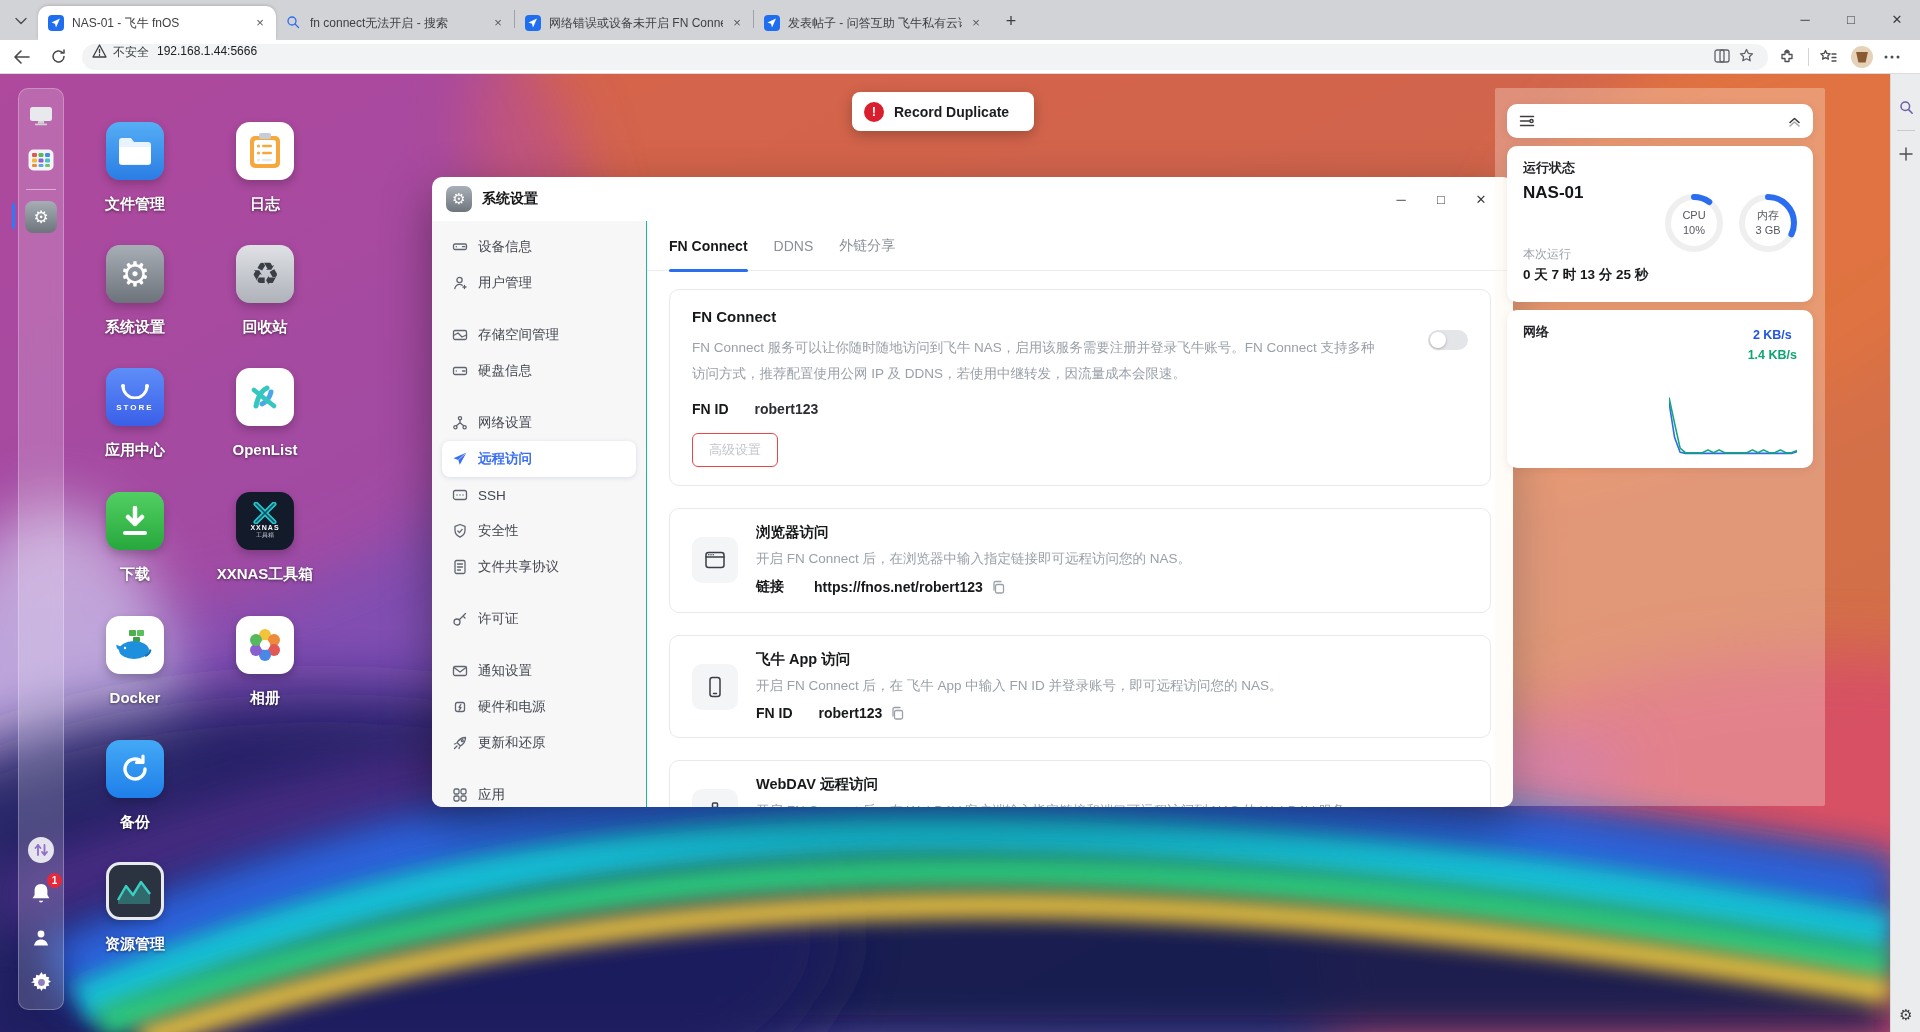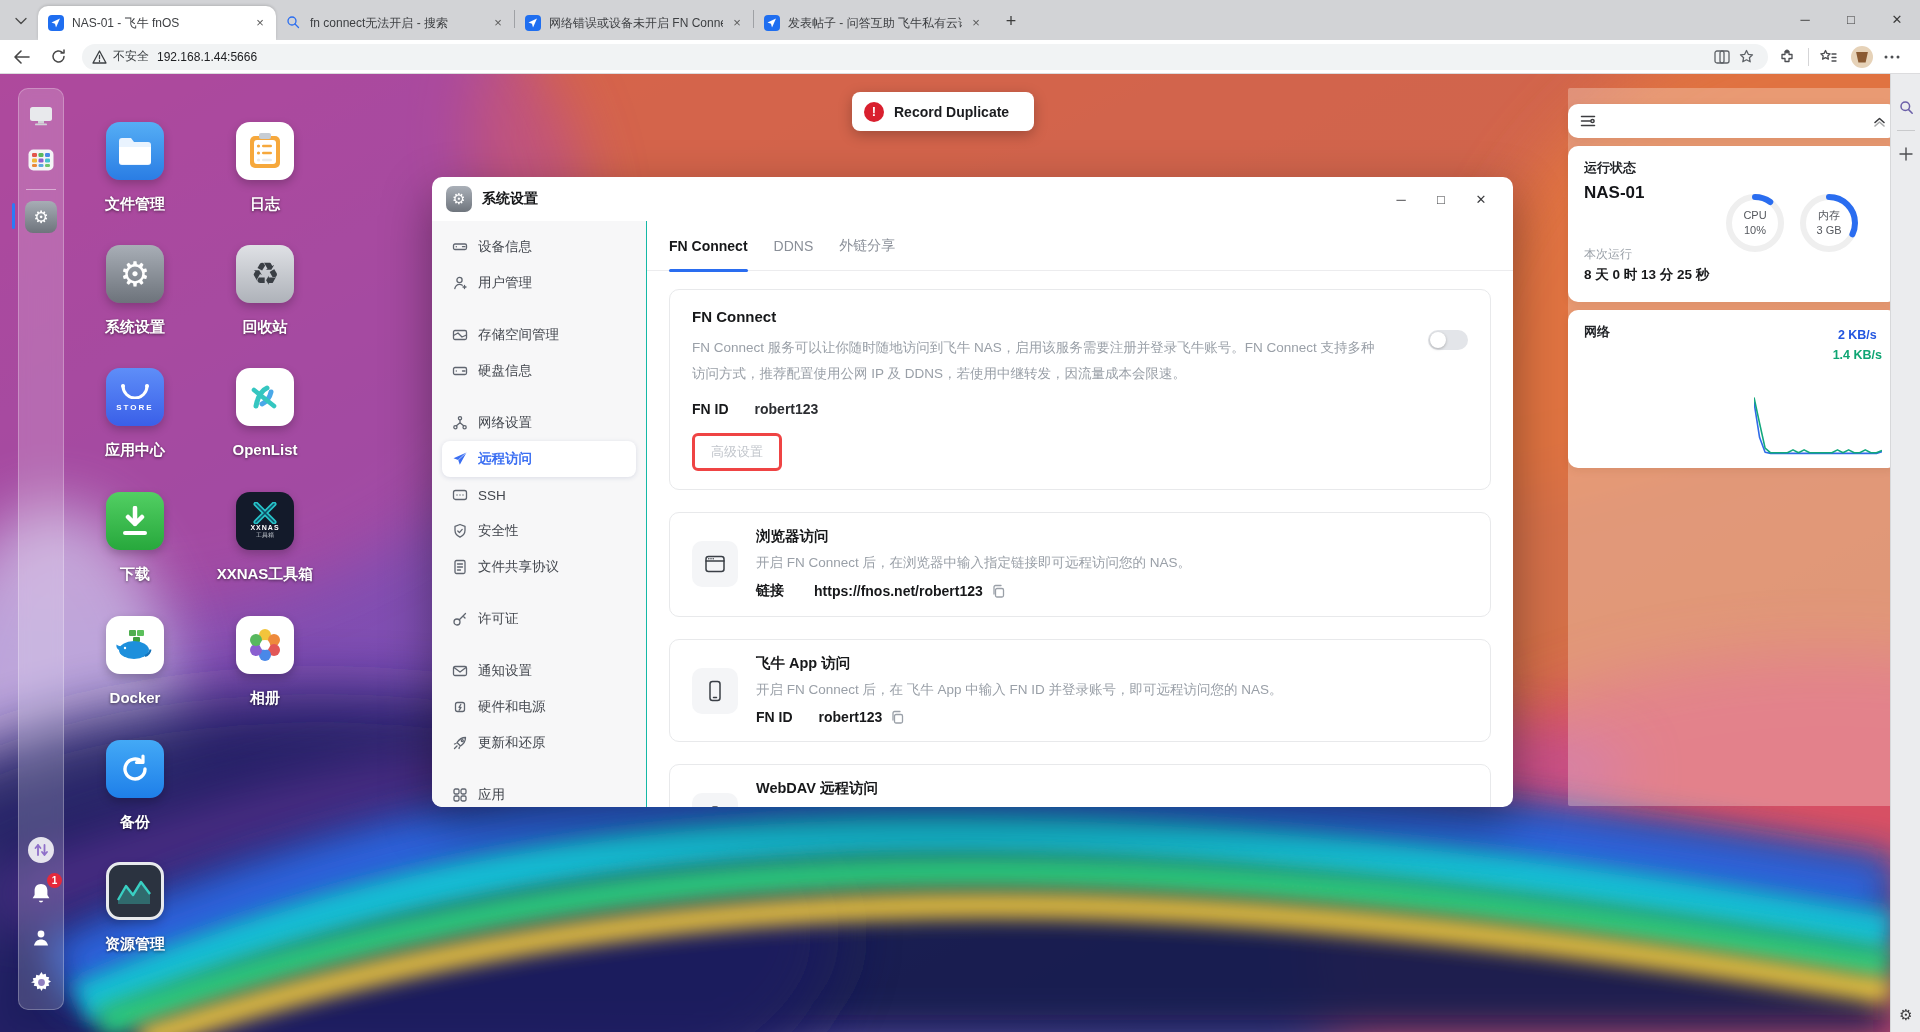--- a/index.html
+++ b/index.html
@@ -16,21 +16,21 @@
   .tab .tclose { width:16px; height:16px; border-radius:4px; text-align:center; line-height:15px; font-size:13px; color:#5a5a5a; }
   .tabsep { width:1px; height:18px; background:#9fa1a5; margin-bottom:12px; }
   .fav { width:16px; height:16px; flex:0 0 16px; }
   .fav.fnos { background:#1f6ef0; border-radius:4px; display:flex; align-items:center; justify-content:center; }
   .newtab { width:26px; height:26px; margin:0 0 6px 6px; border-radius:6px; font-size:18px; color:#3c3c3c; display:flex; align-items:center; justify-content:center; }
   .wincontrols { position:absolute; right:0; top:0; height:38px; display:flex; }
   .wbtn { width:46px; height:38px; display:flex; align-items:center; justify-content:center; font-size:13px; color:#3b3b3b; }
 
   .toolbar { position:absolute; left:0; top:40px; width:1920px; height:34px; background:#ffffff; border-bottom:1px solid #dcdcde; display:flex; align-items:center; }
   .navbtn { width:28px; height:28px; margin-left:8px; display:flex; align-items:center; justify-content:center; color:#474747; }
-  .addressbar { height:26px; flex:0 0 1686px; margin-left:10px; background:#f1f3f4; border-radius:13px; display:flex; align-items:center; padding:0 10px; font-size:12px; color:#333; }
+  .addressbar { height:26px; flex:0 0 1686px; margin-left:10px; background:#f1f3f4; border-radius:13px; display:flex; padding:0 10px; font-size:12px; color:#333; }
   .addressbar .sec { color:#3c4043; margin:0 8px 0 6px; }
   .addressbar .url { color:#202124; }
   .abspacer { flex:1; }
   .abicon { width:24px; height:24px; display:flex; align-items:center; justify-content:center; color:#5f6368; }
   .tbicon { width:26px; height:26px; display:flex; align-items:center; justify-content:center; color:#4c4e52; margin-left:6px; }
   .tbdiv { width:1px; height:18px; background:#d5d5d7; margin-left:8px; }
   .avatar { width:22px; height:22px; border-radius:50%; background:#e6d2b8; margin-left:10px; position:relative; overflow:hidden; }
   .avatar::after { content:""; position:absolute; left:5px; top:6px; width:12px; height:11px; background:#8a5a32; clip-path:polygon(0 0,100% 0,80% 100%,20% 100%); }
 
   
@@ -80,29 +80,29 @@
   .dtab { font-size:14px; color:#8a8f98; position:relative; height:50px; display:flex; align-items:center; }
   .dtab.active { color:#17181a; font-weight:700; }
   .dtab.active::after { content:""; position:absolute; left:0; right:0; bottom:-1px; height:3px; border-radius:2px; background:#2a6df0; }
   .dscroll { flex:1; overflow:hidden; padding:18px 22px; }
   .card { border:1px solid #e8e9eb; border-radius:10px; background:#fff; padding:18px 22px; margin-bottom:22px; position:relative; }
   .cardtitle { font-size:15px; font-weight:700; color:#17181a; }
   .carddesc { margin-top:10px; font-size:13.5px; line-height:26px; color:#9aa0a8; padding-right:80px; }
   .kvrow { margin-top:14px; display:flex; align-items:center; font-size:14px; }
   .kvlabel { font-weight:700; color:#17181a; margin-right:26px; }
   .kvvalue { color:#2b2d31; font-weight:600; }
-  .ghostbtn { margin-top:16px; display:inline-block; padding:7px 16px; border:3px solid #ef4444; border-radius:6px; font-size:13px; color:#c2c6cc; background:#fff; }
+  .ghostbtn { margin-top:16px; display:inline-block; padding:7px 16px; border:1px solid #ef4444; border-radius:6px; font-size:13px; color:#c2c6cc; background:#fff; }
   .toggle { position:absolute; right:22px; top:40px; width:40px; height:20px; border-radius:10px; background:#e3e5e9; }
   .toggle .knob { position:absolute; left:2px; top:2px; width:16px; height:16px; border-radius:50%; background:#fff; box-shadow:0 1px 3px rgba(0,0,0,.25); }
   .iconcard { display:flex; align-items:flex-start; }
   .iconbox { width:46px; height:46px; flex:0 0 46px; border-radius:10px; background:#f4f5f7; display:flex; align-items:center; justify-content:center; margin-right:18px; margin-top:14px; color:#3a3f46; }
   .copybtn { display:inline-flex; margin-left:8px; color:#9aa0a8; vertical-align:-2px; }
 
   
-  .widgets { position:absolute; left:1568px; top:14px; width:330px; height:718px; border-radius:2px; background:rgba(255,244,232,.30); padding:16px 0 0; }
+  .widgets { position:absolute; left:1495px; top:14px; width:330px; height:718px; border-radius:2px; background:rgba(255,244,232,.30); padding:16px 12px 0; }
   .wcard { background:#fff; border-radius:10px; box-shadow:0 2px 8px rgba(90,50,20,.10); margin-bottom:8px; position:relative; }
   .whead { height:34px; display:flex; align-items:center; justify-content:space-between; padding:0 12px; color:#3c3d40; }
   .wtitle { font-size:13px; font-weight:700; color:#222428; }
   .wstatus { height:156px; padding:13px 16px; }
   .hostname { font-size:17px; font-weight:800; color:#141519; margin-top:6px; }
   .uplabel { position:absolute; left:16px; top:100px; font-size:12px; color:#9aa0a8; }
   .upvalue { position:absolute; left:16px; top:120px; font-size:13.5px; font-weight:800; color:#17181a; }
   .gauge { position:absolute; width:62px; height:62px; top:46px; }
   .gauge .glabels { position:absolute; inset:0; display:flex; flex-direction:column; align-items:center; justify-content:center; font-size:11px; color:#55585e; line-height:15px; }
   .wnet,.wio { height:158px; padding:13px 16px; }
@@ -737,21 +737,21 @@
           <svg width="62" height="62" viewBox="0 0 62 62">
               <circle cx="31" cy="31" r="26" fill="none" stroke="#efefef" stroke-width="6"></circle>
               <circle class="garc" cx="31" cy="31" r="26" fill="none" stroke-width="6" stroke-linecap="round" transform="rotate(-90 31 31)" stroke="#2a6df0" stroke-dasharray="52.3 163.4"></circle>
             </svg>
           <div class="glabels">
               <span>内存</span>
               <span>3 GB</span>
             </div>
         </div>
         <div class="uplabel">本次运行</div>
-        <div class="upvalue">8 天 0 时 13 分 25 秒</div>
+        <div class="upvalue">0 天 7 时 13 分 25 秒</div>
       </div>
 
       <div class="wcard wnet">
         <div class="wtitle">网络</div>
         <div class="netvals">
           <div class="netrow c-up">
             <svg width="10" height="11" viewBox="0 0 10 11">
                 <path d="M5 10V3M5 3L2 6M5 3l3 3" stroke="#2356e0" stroke-width="1.6" fill="none" stroke-linecap="round"></path>
                 <path d="M1.5 1h7" stroke="#2356e0" stroke-width="1.6" stroke-linecap="round"></path>
               </svg>

